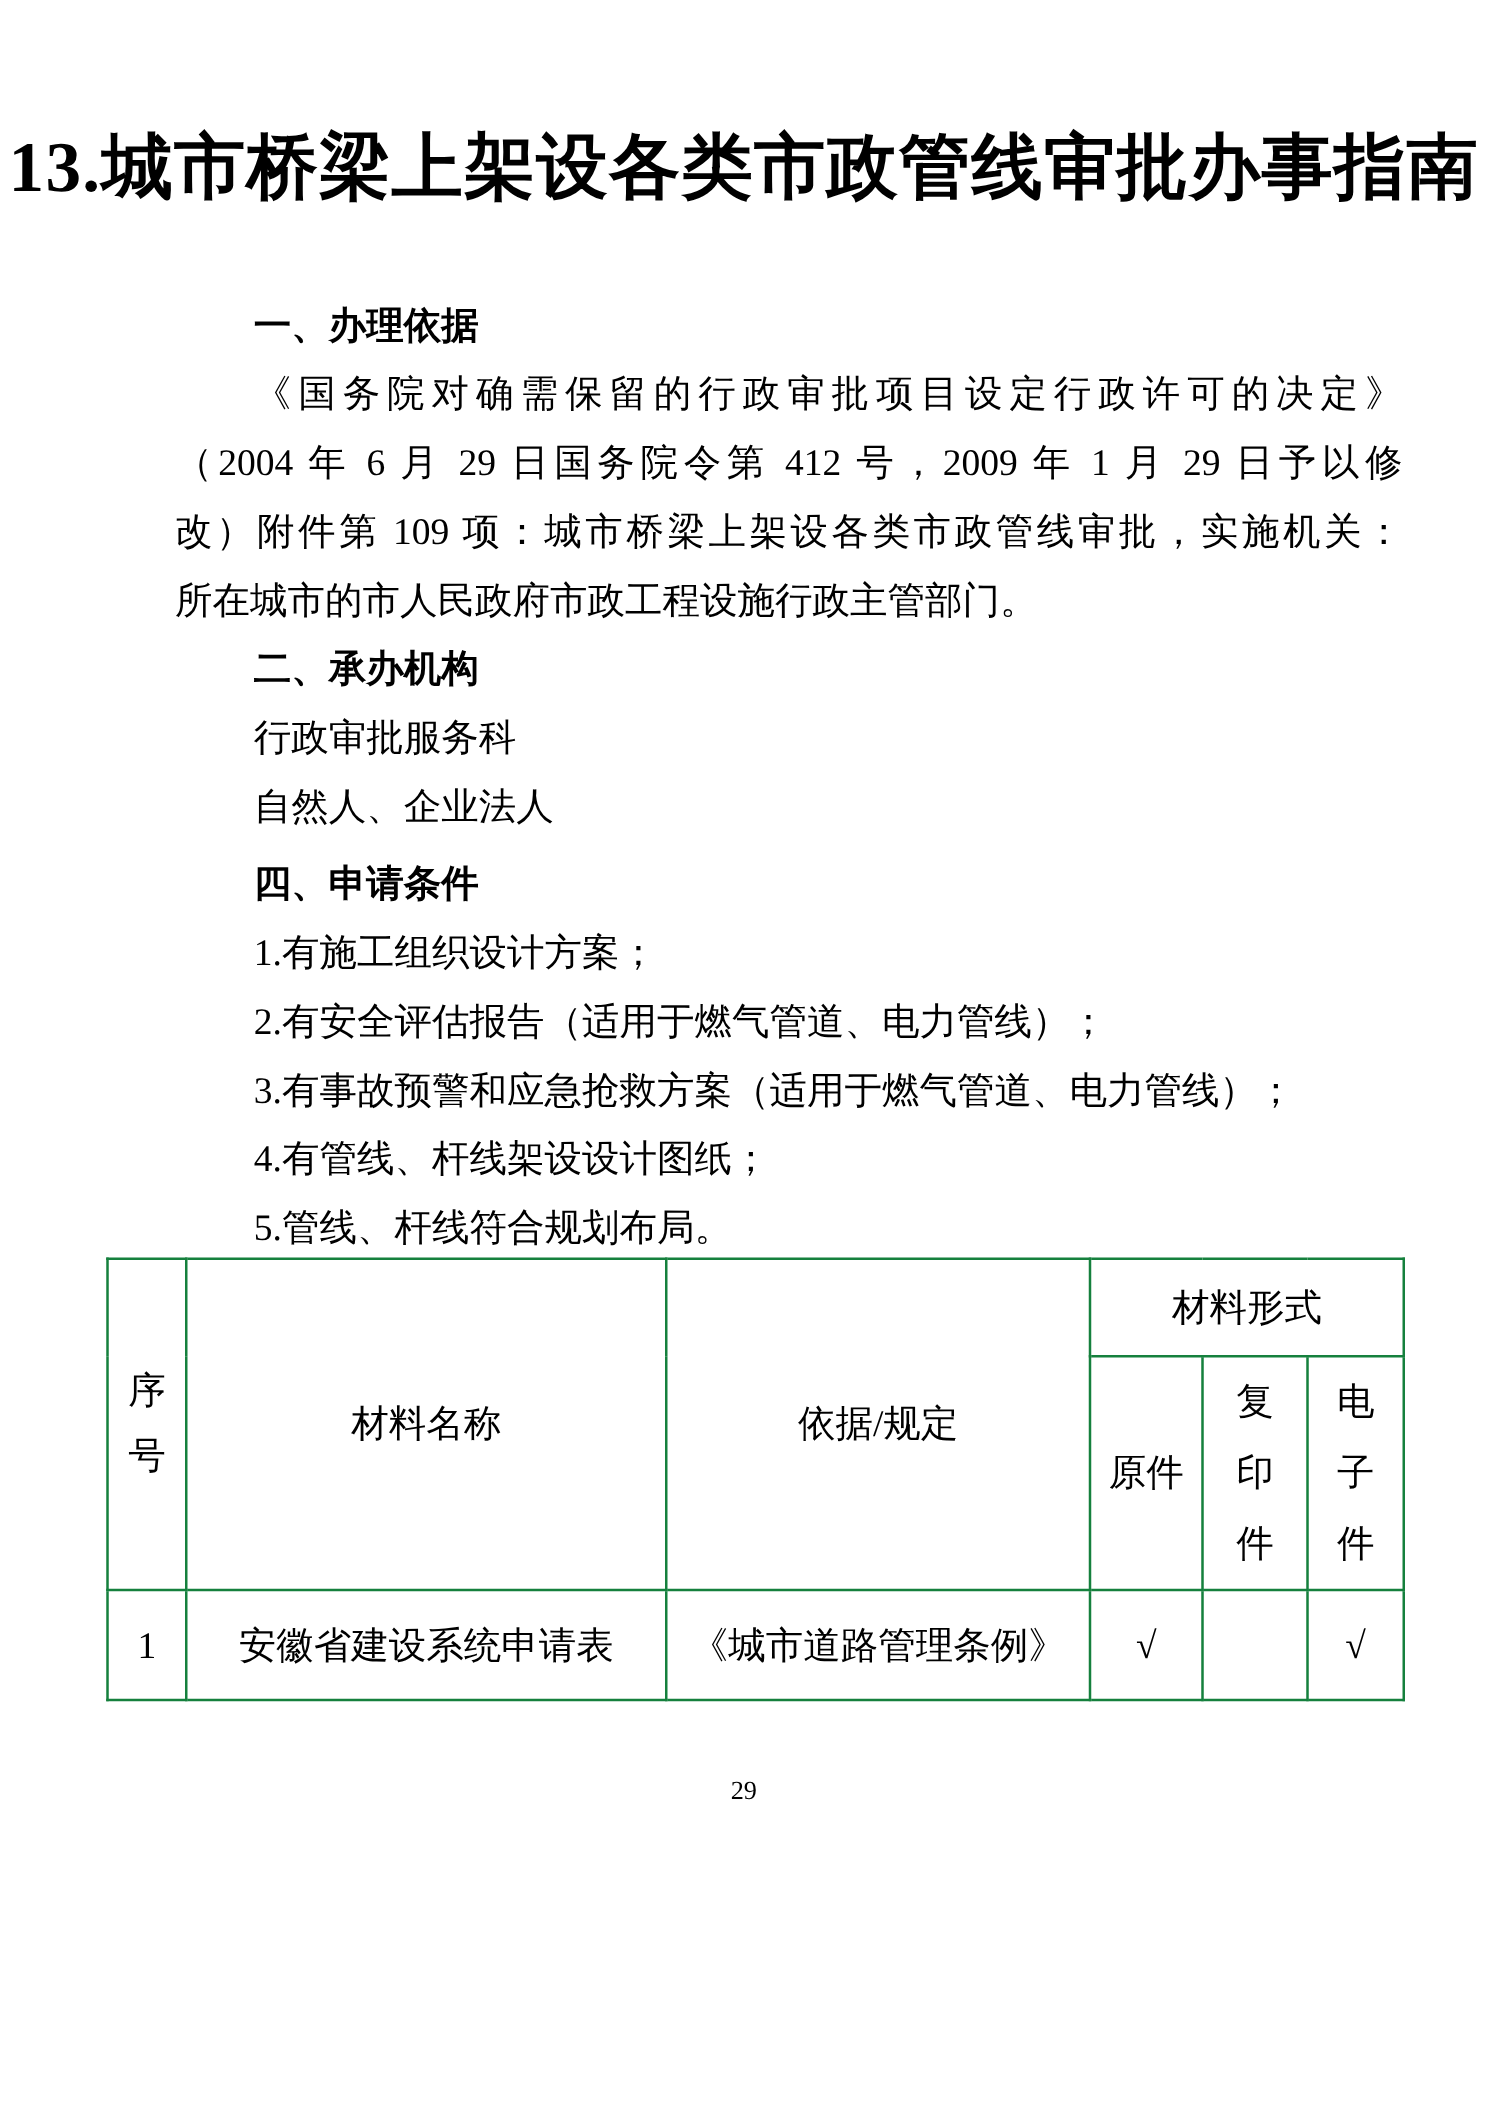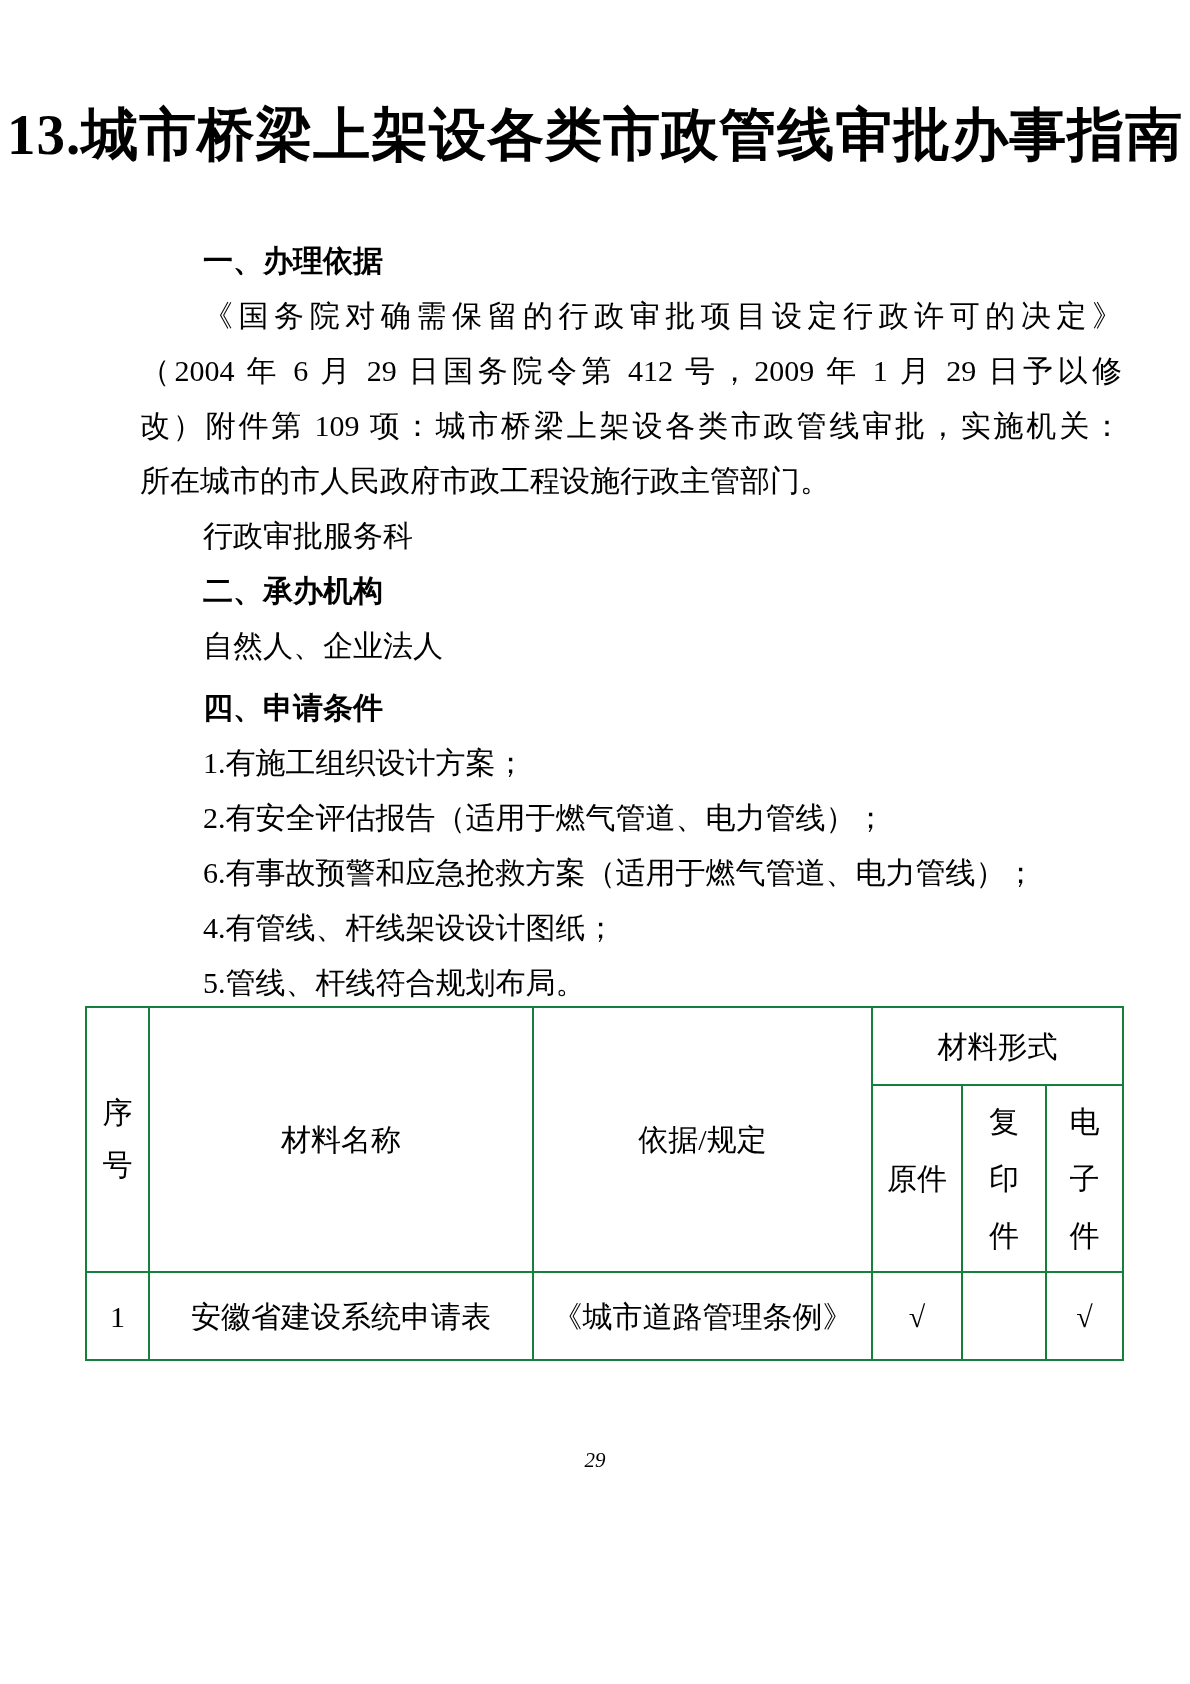--- a/index.html
+++ b/index.html
@@ -72,51 +72,50 @@
   .stack {
     display: inline-block;
     width: 32px;
     line-height: 57px;
     word-break: break-all;
     white-space: normal;
     text-align: center;
   }
   .stack-seq { line-height: 52px; }
   .page-number {
-    margin-top: 86px;
+    margin-top: 58px;
     text-align: center;
     font-size: 21px;
     line-height: 27px;
-    font-style: italic;
   }
 </style>
 </head>
 <body>
 
 <div class="page">
 
   <div class="doc-title">13.城市桥梁上架设各类市政管线审批办事指南</div>
 
   <div class="content">
 
     <div class="line sec-heading">一、办理依据</div>
     <div class="line jline indent">《国务院对确需保留的行政审批项目设定行政许可的决定》</div>
     <div class="line jline">（2004 年 6 月 29 日国务院令第 412 号，2009 年 1 月 29 日予以修</div>
     <div class="line jline">改）附件第 109 项：城市桥梁上架设各类市政管线审批，实施机关：</div>
     <div class="line nowrap">所在城市的市人民政府市政工程设施行政主管部门。</div>
 
+    <div class="line sec-heading">二、承办机构</div>
     <div class="line indent nowrap">行政审批服务科</div>
-    <div class="line sec-heading">二、承办机构</div>
 
     <div class="line indent nowrap">自然人、企业法人</div>
 
     <div class="line sec-heading mt7">四、申请条件</div>
     <div class="line indent nowrap">1.有施工组织设计方案；</div>
     <div class="line indent nowrap">2.有安全评估报告（适用于燃气管道、电力管线）；</div>
-    <div class="line indent nowrap">6.有事故预警和应急抢救方案（适用于燃气管道、电力管线）；</div>
+    <div class="line indent nowrap">3.有事故预警和应急抢救方案（适用于燃气管道、电力管线）；</div>
     <div class="line indent nowrap">4.有管线、杆线架设设计图纸；</div>
     <div class="line indent nowrap">5.管线、杆线符合规划布局。</div>
 
 
     <table class="materials-table">
       <colgroup>
         <col style="width:63px">
         <col style="width:384px">
         <col style="width:339px">
         <col style="width:90px">

